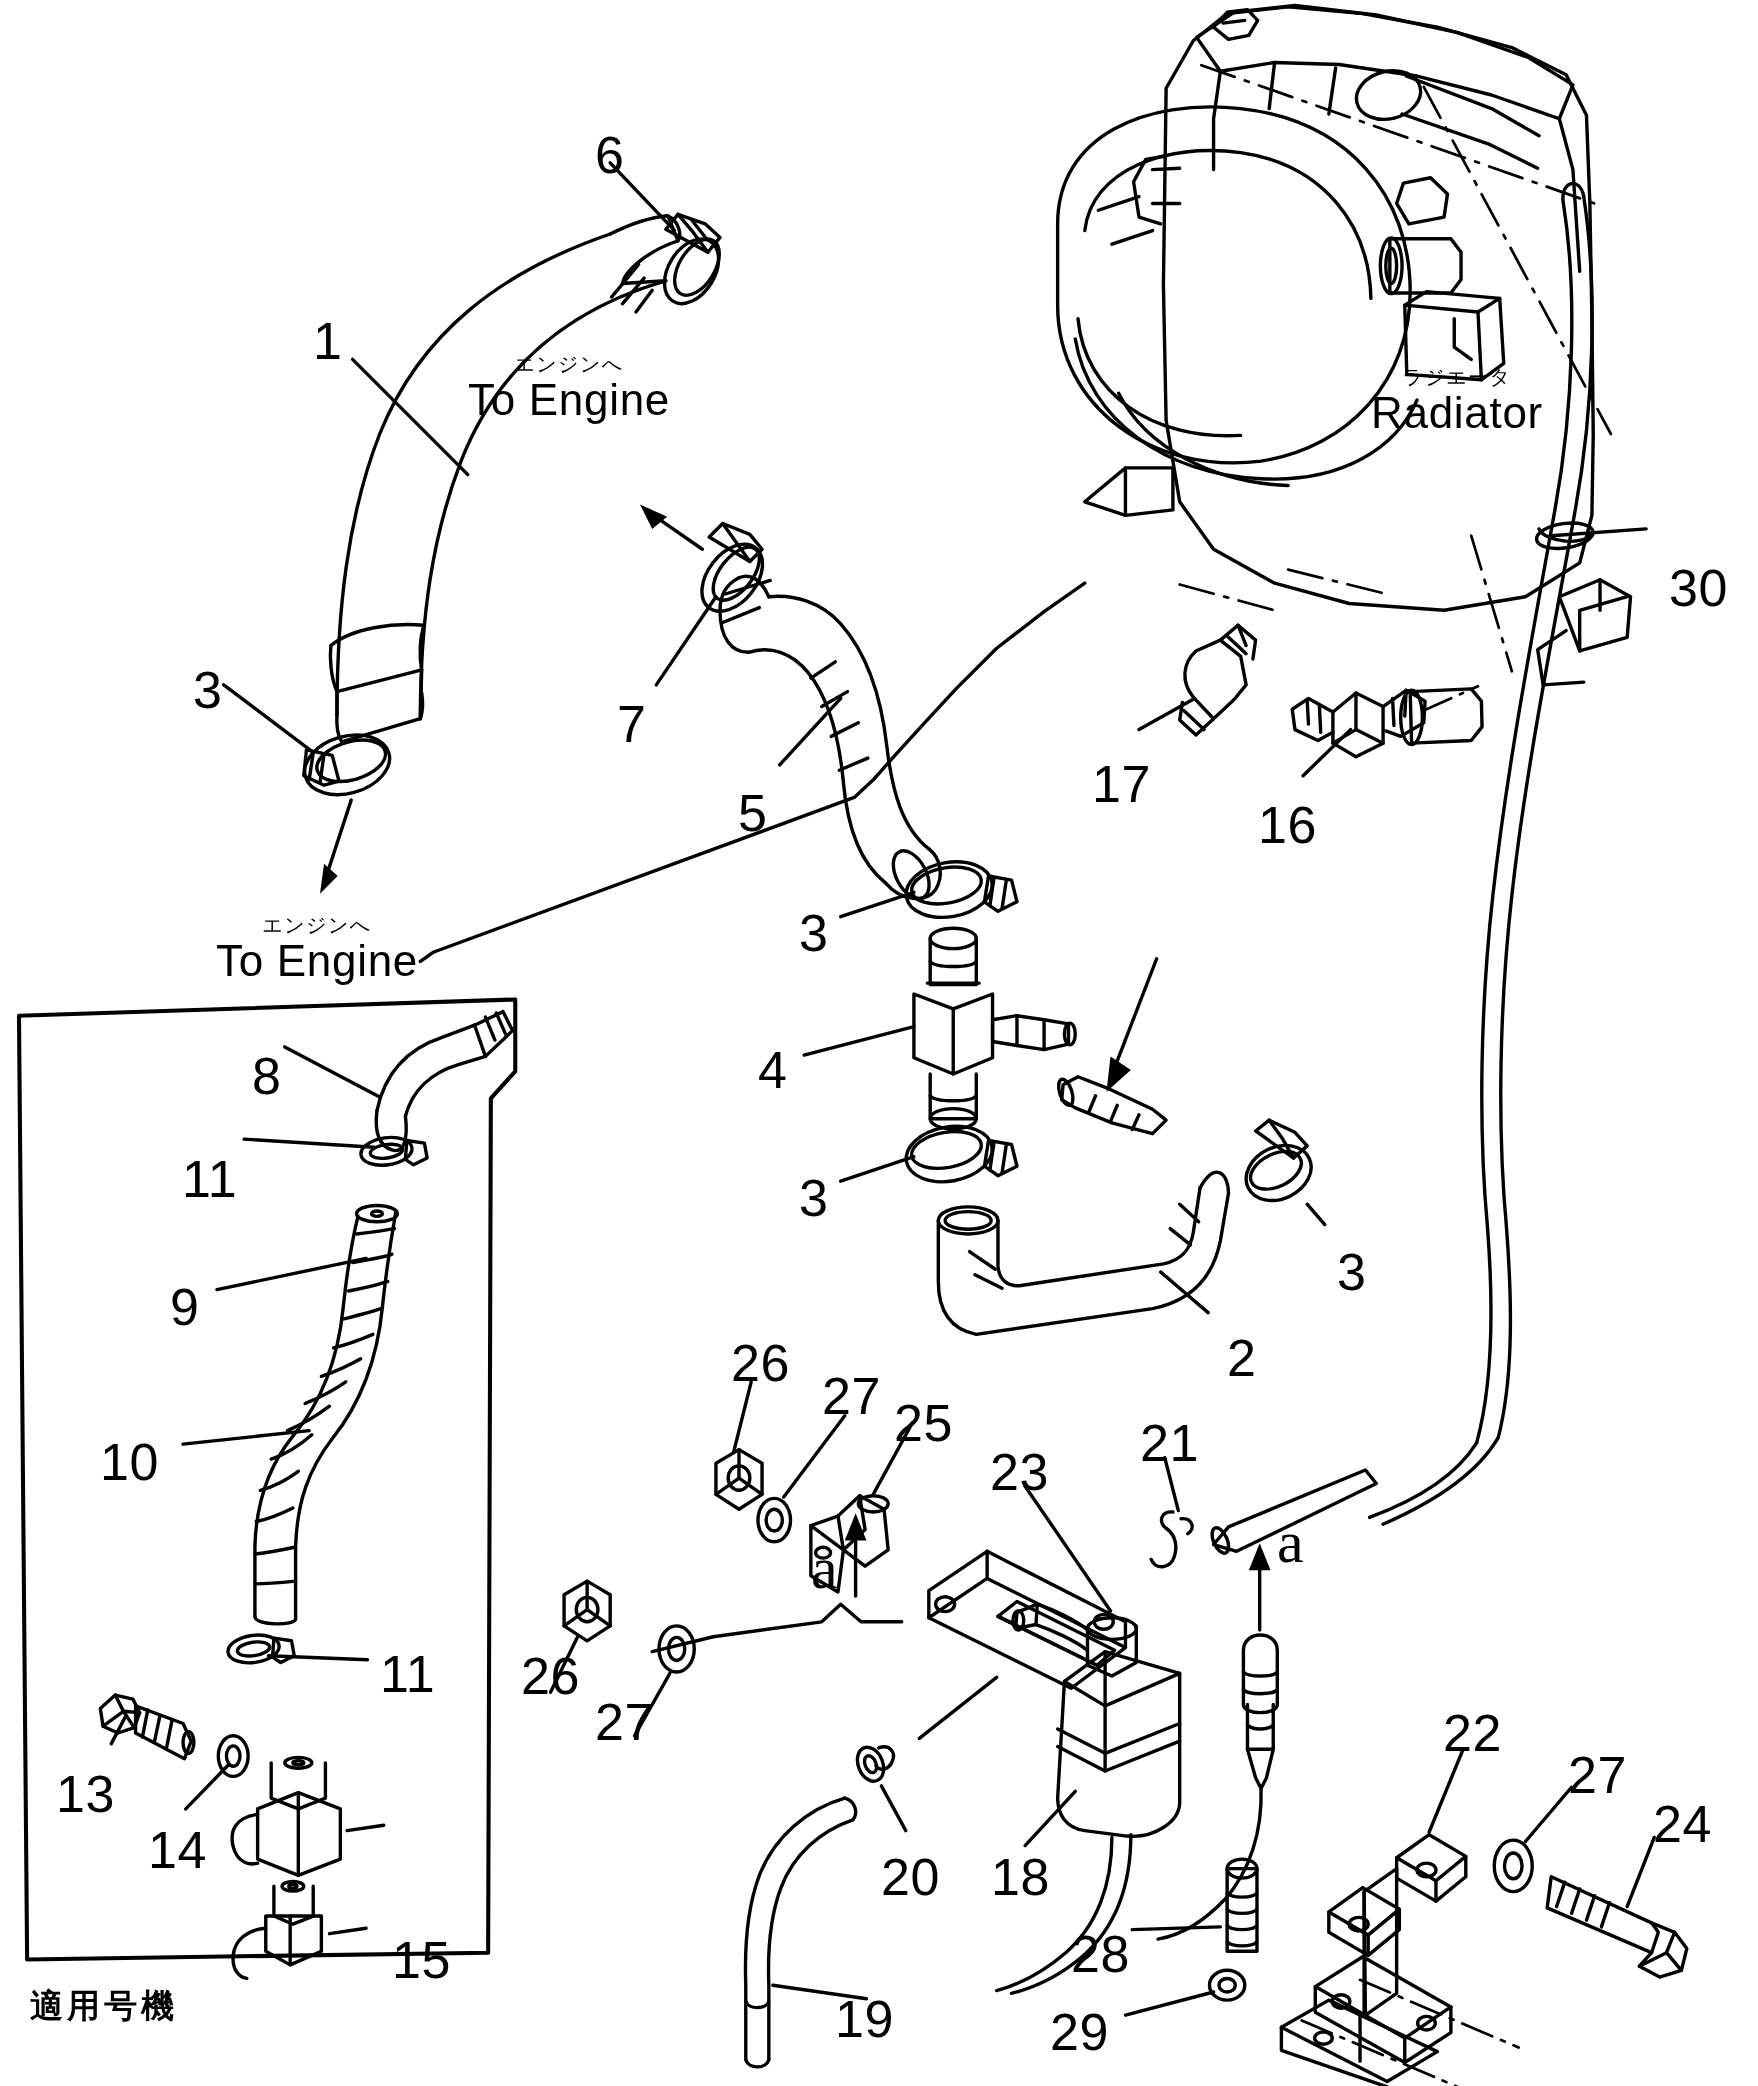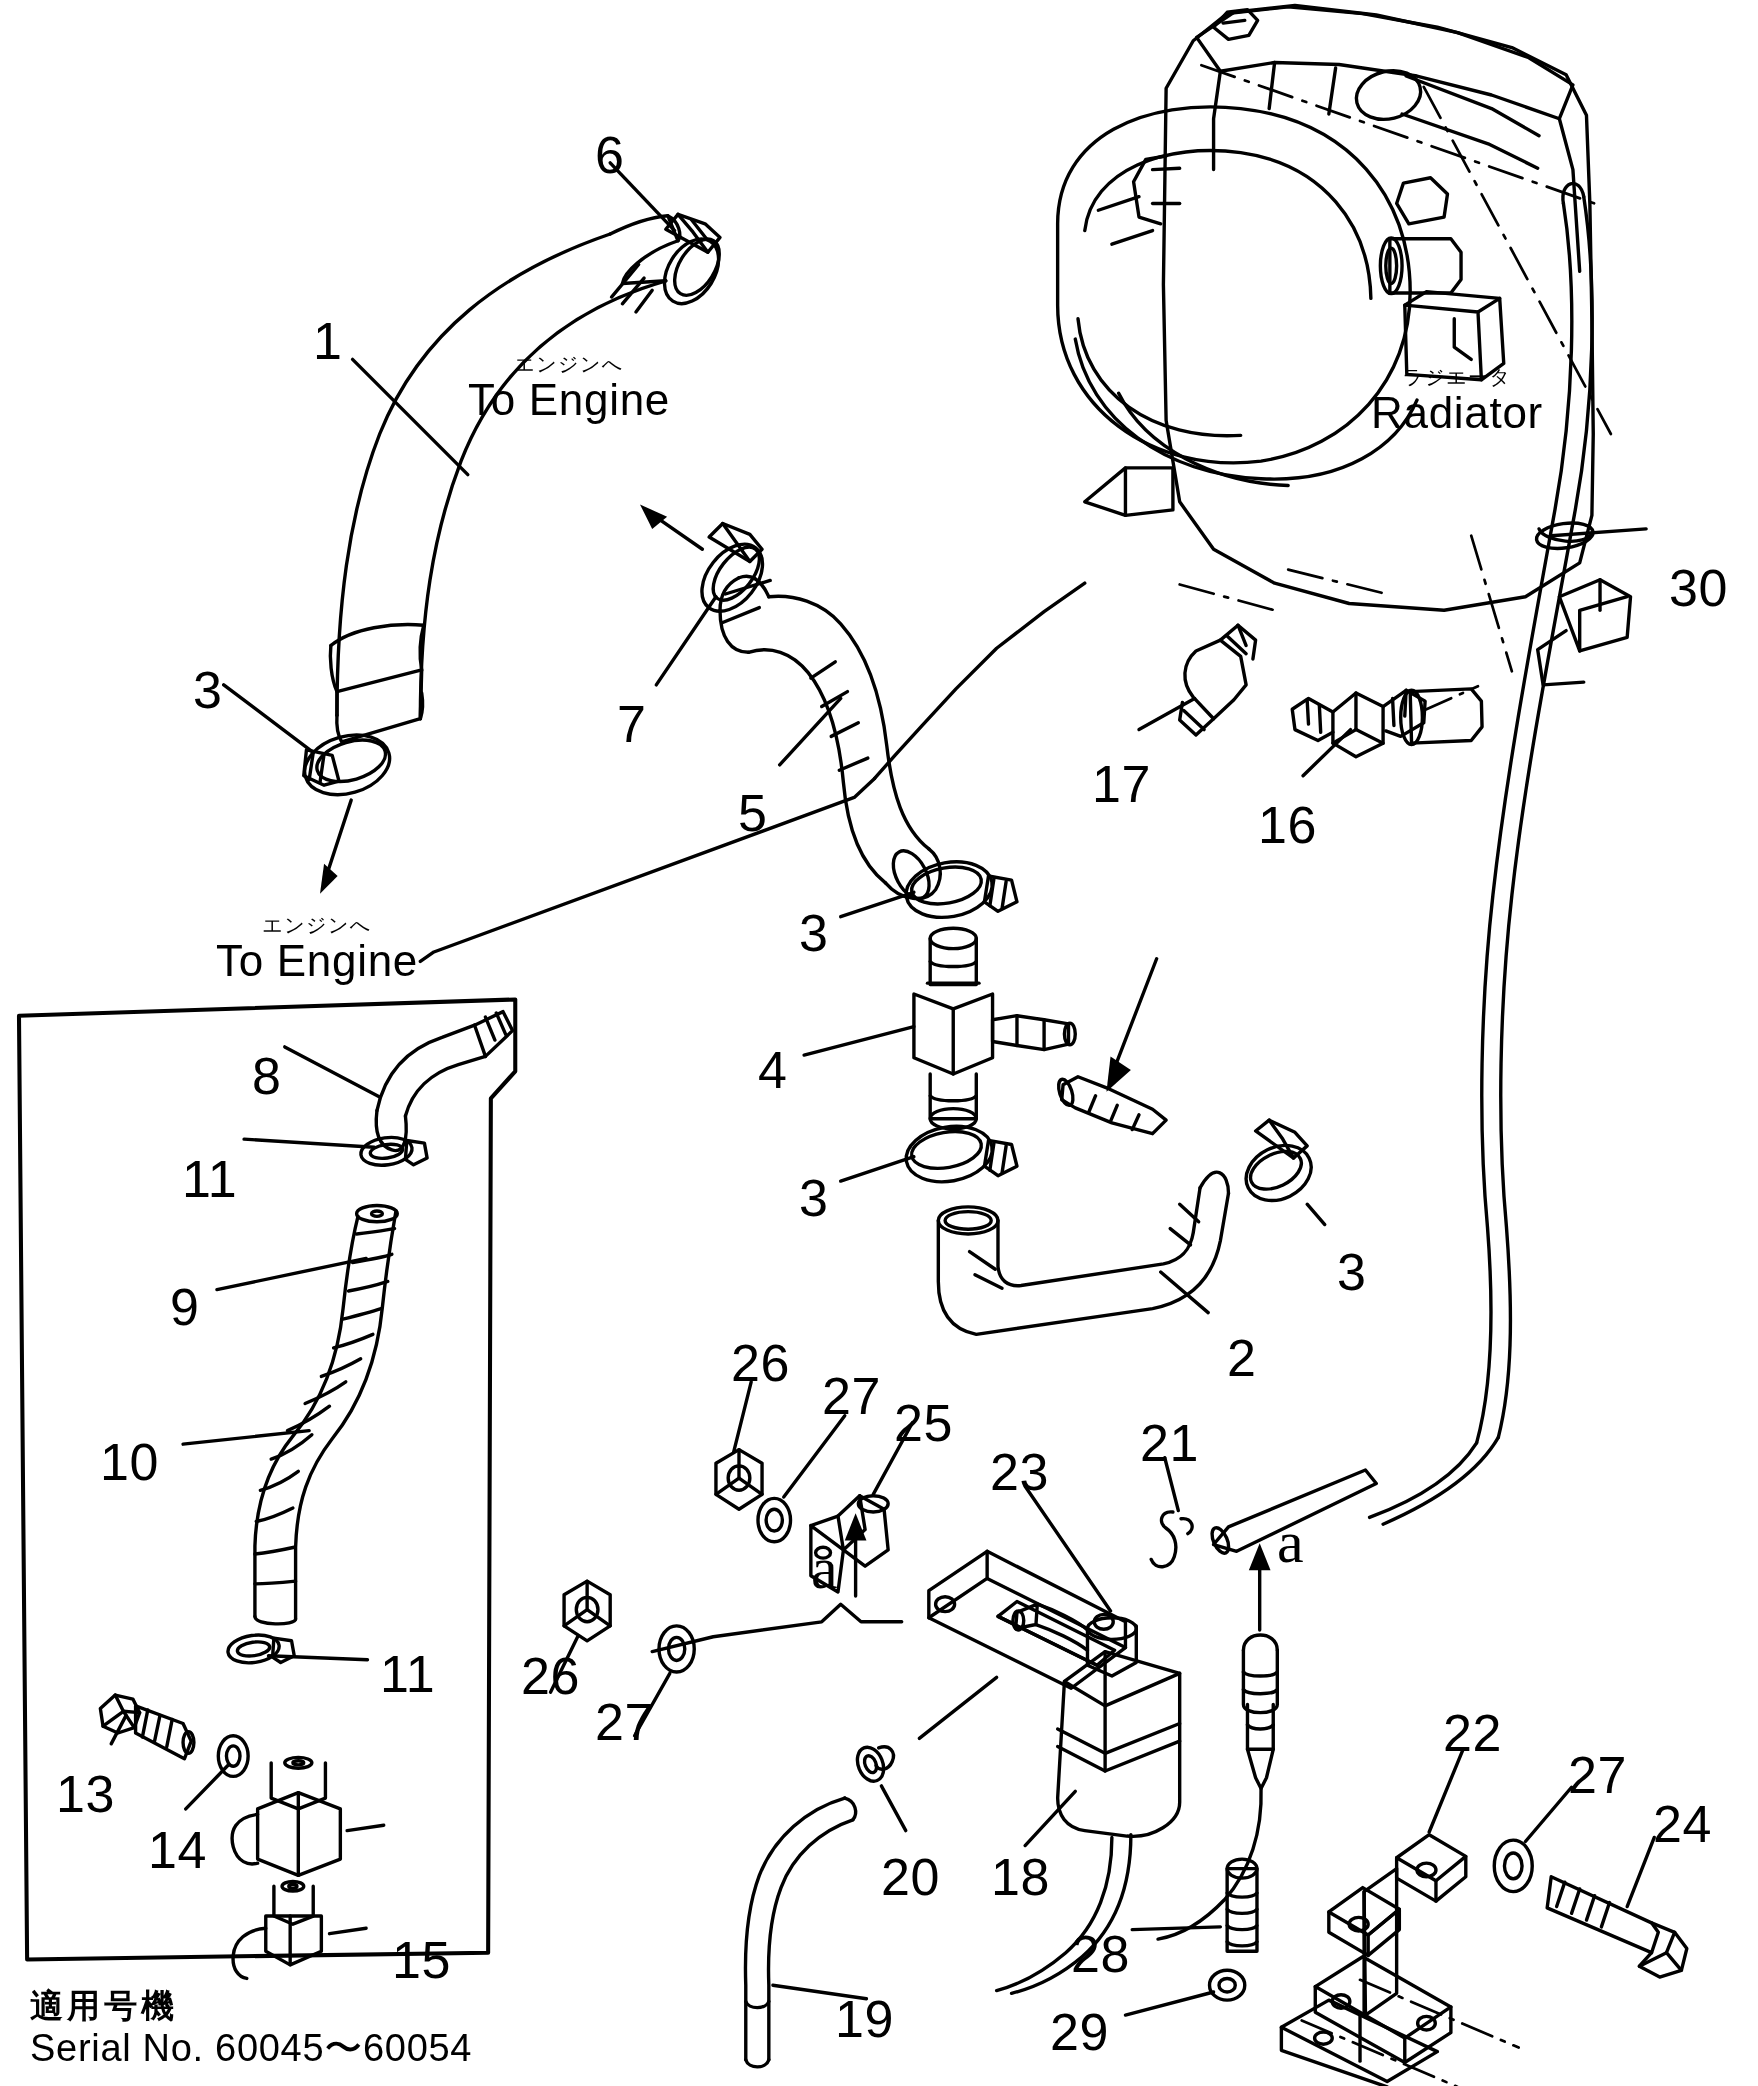--- a/index.html
+++ b/index.html
@@ -625,21 +625,20 @@
   </div>
 
   <div class="annot" style="left:1371px; top:366px;">
     <span class="jp">ラジエータ</span>
     <span class="en">Radiator</span>
   </div>
 
 
   <div class="serial" style="left:30px; top:1987px;">
     <span class="jp">適用号機</span>
-    <span class="en">Serial No. 60045〜60054</span>
   </div>
 
   <div class="sect-letter" style="left:811px; top:1538px;">a</div>
   <div class="sect-letter" style="left:1277px; top:1512px;">a</div>
 
   <div class="callout" style="left:313px;  top:315px;">1</div>
   <div class="callout" style="left:595px;  top:129px;">6</div>
   <div class="callout" style="left:193px;  top:664px;">3</div>
   <div class="callout" style="left:617px;  top:698px;">7</div>
   <div class="callout" style="left:738px; top:787px;">5</div>

